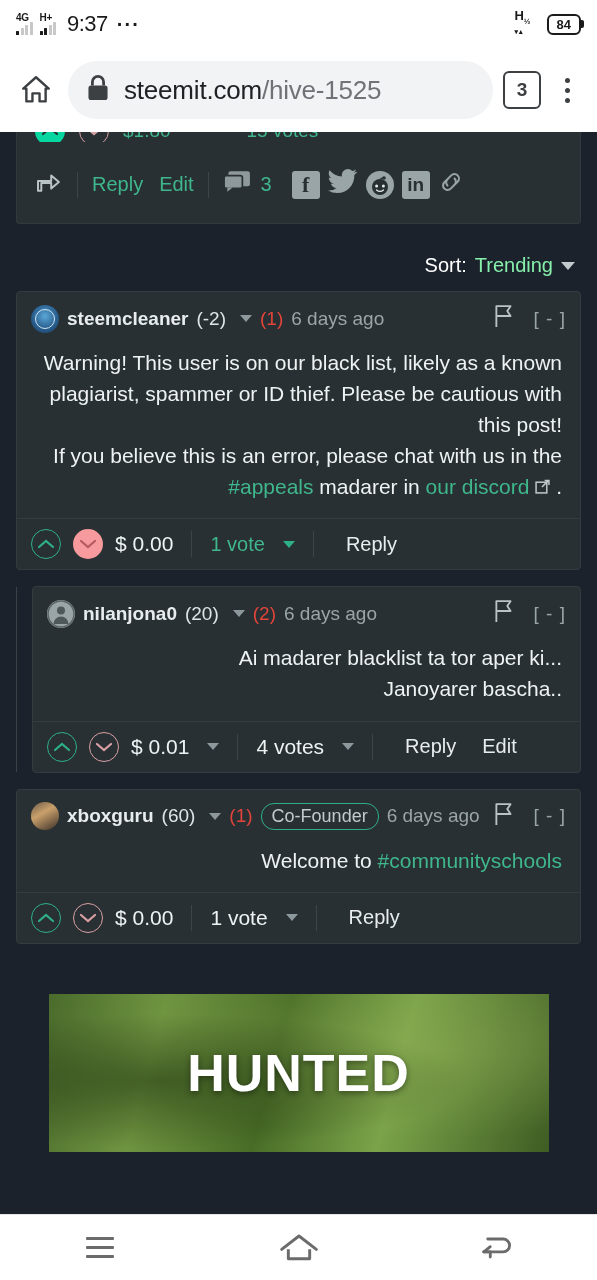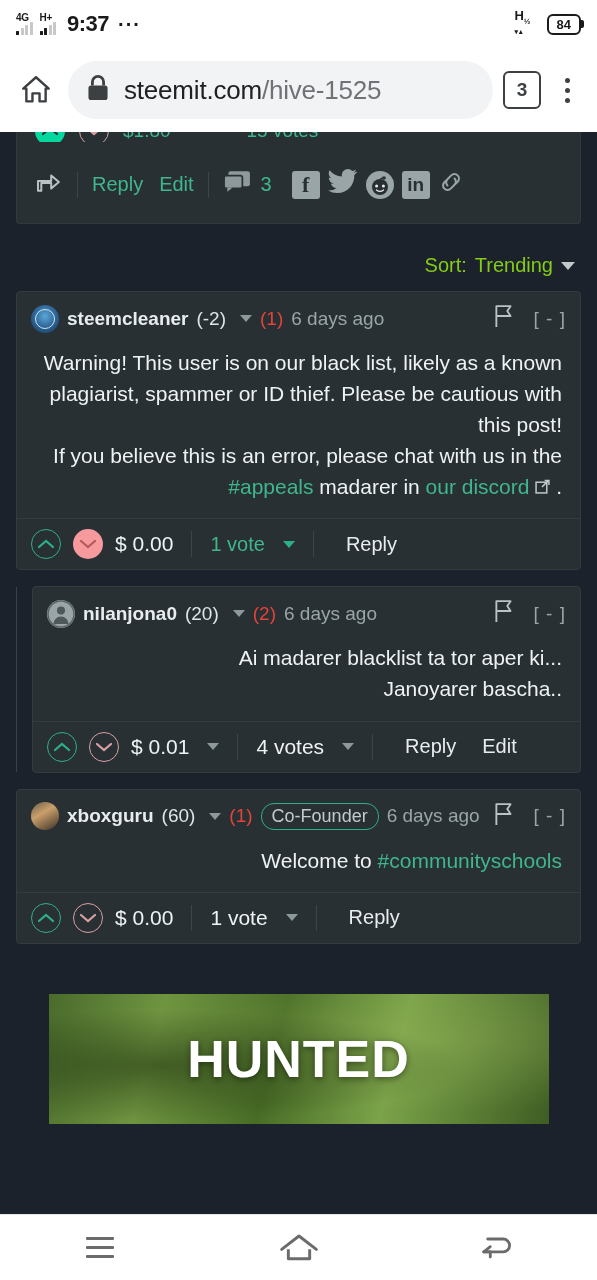--- a/index.html
+++ b/index.html
@@ -23,21 +23,21 @@
     position: absolute; top: -2px; left: 0;
     font-size: 10px; font-weight: 700; letter-spacing: -0.3px;
   }
   .bars { display: flex; align-items: flex-end; gap: 1.5px; height: 13px; }
   .bars i { width: 3px; background: #c8c8c8; display: block; border-radius: .5px;}
   .bars i.on { background: #1a1a1a; }
   .bars i:nth-child(1){ height: 4px; }
   .bars i:nth-child(2){ height: 7px; }
   .bars i:nth-child(3){ height: 10px; }
   .bars i:nth-child(4){ height: 13px; }
-  .sb-time { font-size: 22px; font-weight: 700; letter-spacing: -0.5px; margin-left: 4px; }
+  .sb-time { font-size: 22px; font-weight: 400; letter-spacing: -0.5px; margin-left: 4px; }
   .sb-dots { font-size: 20px; font-weight: 700; letter-spacing: 1px; color:#1a1a1a; margin-left:2px; line-height:10px;}
   .sb-right { margin-left: auto; display: flex; align-items: center; gap: 16px; }
   .hspa { font-size: 13px; font-weight: 700; position: relative; line-height: 12px; }
   .hspa sub { font-size: 8px; }
   .hspa .arrows { font-size: 7px; display:block; letter-spacing:1px; margin-top:-1px;}
   .battery {
     border: 2px solid #1a1a1a; border-radius: 6px;
     padding: 1px 8px; font-size: 13px; font-weight: 700;
     position: relative;
   }
@@ -118,22 +118,22 @@
     width: 28px; height: 28px; background: #9aa5a8; border-radius: 50%;
     display: flex; align-items: center; justify-content: center;
   }
   .cmt-count { color: #3fb68b; font-size: 20px; margin-left: 10px; margin-right: 16px;}
 
   
   .sort-row {
     display: flex; justify-content: flex-end; align-items: center;
     padding: 18px 22px 14px 0; font-size: 20px; gap: 8px;
   }
-  .sort-label { color: #84cc16; }
-  .sort-value { color: #84cc16; }
+  .sort-label { color: #ffffff; }
+  .sort-value { color: #86efac; }
   .caret-dn {
     width: 0; height: 0; border-left: 7px solid transparent;
     border-right: 7px solid transparent; border-top: 8px solid #c3c9cc;
     display: inline-block;
   }
   .caret-sm {
     width: 0; height: 0; border-left: 6px solid transparent;
     border-right: 6px solid transparent; border-top: 7px solid #8d989c;
     display: inline-block; margin-left: 6px; vertical-align: middle;
   }
@@ -188,21 +188,21 @@
   
   .tooltip {
     position: absolute; left: 206px; top: 553px;
     background: #283033; border: 1px solid #aab4b7; border-radius: 4px;
     padding: 8px 16px; color: #e8ecee; font-size: 20px; z-index: 10;
   }
 
   
   .ad-wrap { margin-top: 50px; display: flex; justify-content: center; }
   .ad {
-    width: 500px; height: 130px; overflow: hidden; position: relative;
+    width: 500px; height: 158px; overflow: hidden; position: relative;
     background: linear-gradient(105deg,#4a6b2c 0%, #6f9440 22%, #486c26 45%, #7ba349 68%, #3e5d23 100%);
     display: flex; flex-direction: column; align-items: center; justify-content: center;
   }
   .ad::before {
     content: ""; position: absolute; inset: 0;
     background: radial-gradient(ellipse at 22% 55%, rgba(30,50,15,.55) 0%, rgba(0,0,0,0) 55%),
                 radial-gradient(ellipse at 78% 35%, rgba(150,180,90,.4) 0%, rgba(0,0,0,0) 60%);
   }
   .ad-t1 {
     position: relative; color: #fff; font-size: 52px; font-weight: 700;

